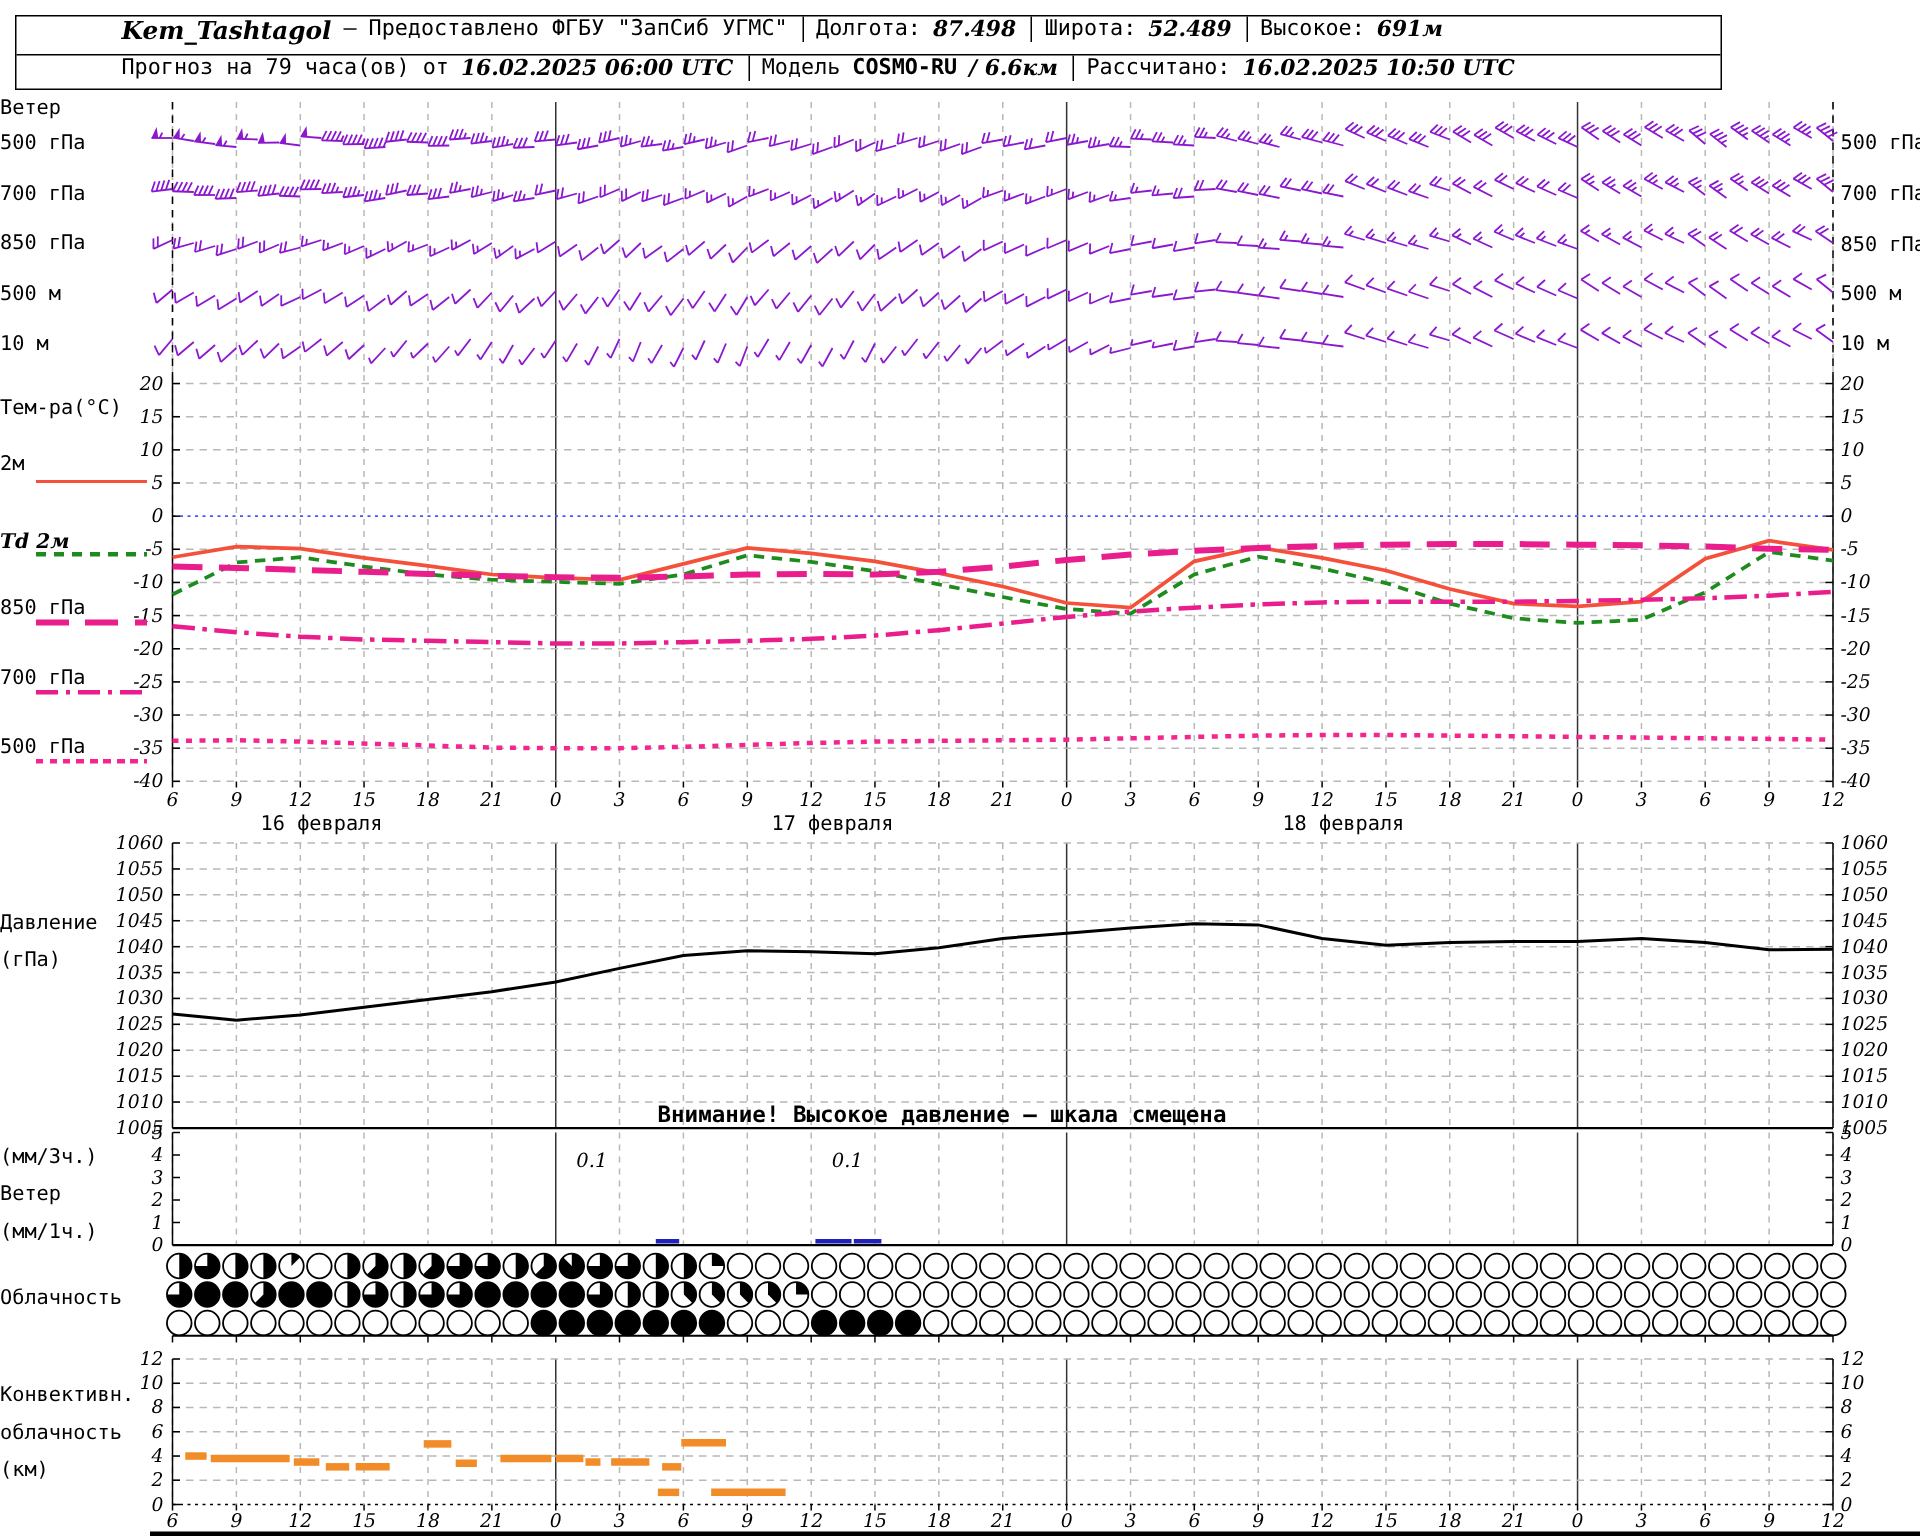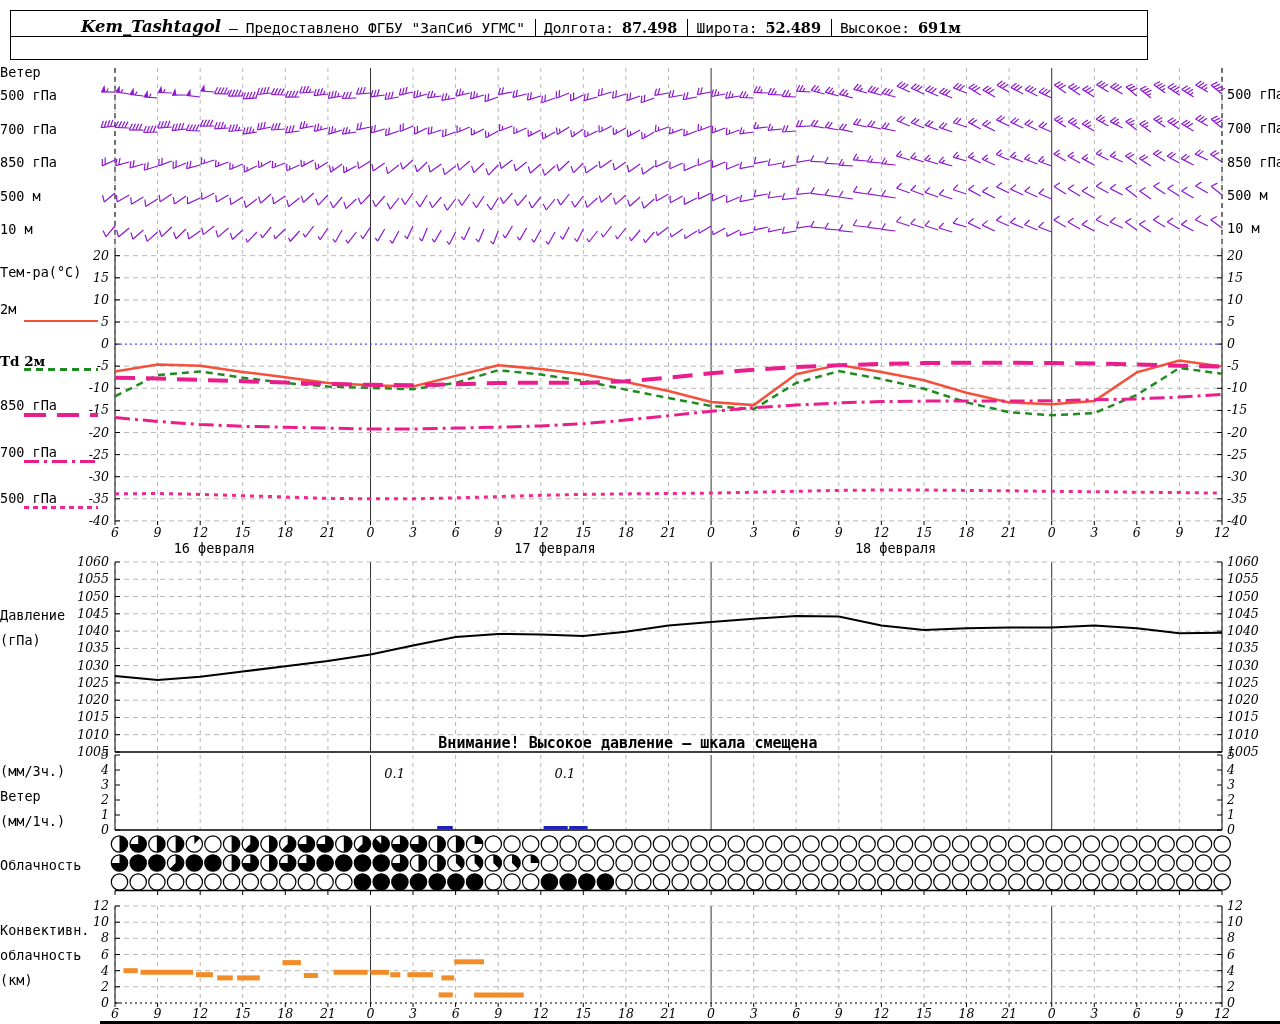--- a/index.html
+++ b/index.html
@@ -1,26 +1,26 @@
 <!DOCTYPE html>
 <html><head>
 <meta charset="utf-8">
 <style>
   html,body{margin:0;padding:0;background:#fff}
   #screen{position:relative;width:1280px;height:1024px;background:#fff;
     font-family:"DejaVu Sans Mono",monospace;color:#000;overflow:hidden}
   #chart{position:absolute;left:0;top:0}
   .hdr{position:absolute;left:10px;top:10px;width:1138px;height:50px;
     border:1px solid #000;box-sizing:border-box;z-index:5;background:#fff}
-  .hrow{display:flex;align-items:flex-end;height:23px;padding-left:70px;
+  .hrow{display:flex;align-items:flex-start;height:23px;padding-left:70px;
     font-size:14.5px;white-space:nowrap}
   .hrow1{border-bottom:1px solid #000;height:25px}
   .hrow span{margin-right:8px}
   .sep{width:1px;background:#000;height:17px;margin:0 9px 0 2px;flex:0 0 1px}
-  .it{font-family:"DejaVu Serif",serif;font-weight:bold}
+  .it{font-family:"DejaVu Serif",serif;font-style:italic;font-weight:bold}
   .stn{font-family:"DejaVu Serif",serif;font-style:italic;font-weight:bold;font-size:16.5px}
   .bold{font-weight:bold}
   .ll{position:absolute;left:0;width:108px;text-align:left;font-size:13.5px;
     white-space:nowrap;z-index:4}
   .leg{position:absolute;left:24px;width:74px;z-index:4}
   svg text{fill:#000}
   .tick{font:italic 12.5px "DejaVu Serif",serif}
   .lvl{font:13.5px "DejaVu Sans Mono",monospace}
   .date{font:13.5px "DejaVu Sans Mono",monospace}
   .warn{font:bold 15px "DejaVu Sans Mono",monospace}
@@ -38,20 +38,31 @@
       <span>Предоставлено ФГБУ "ЗапСиб УГМС"</span>
       <span class="sep"></span>
       <span>Долгота:</span>
       <span class="it">87.498</span>
       <span class="sep"></span>
       <span>Широта:</span>
       <span class="it">52.489</span>
       <span class="sep"></span>
       <span>Высокое:</span>
       <span class="it">691м</span>
+    </div>
+    <div class="hrow">
+      <span>Прогноз на 79 часа(ов) от</span>
+      <span class="it">16.02.2025 06:00 UTC</span>
+      <span class="sep"></span>
+      <span>Модель</span>
+      <span class="bold">COSMO-RU</span>
+      <span class="it">/ 6.6км</span>
+      <span class="sep"></span>
+      <span>Рассчитано:</span>
+      <span class="it">16.02.2025 10:50 UTC</span>
     </div>
   </div>
 
   <div class="ll" style="top:64px">Ветер</div>
   <div class="ll" style="top:87px">500 гПа</div>
   <div class="ll" style="top:121px">700 гПа</div>
   <div class="ll" style="top:154px">850 гПа</div>
   <div class="ll" style="top:188px">500 м</div>
   <div class="ll" style="top:221px">10 м</div>
 

